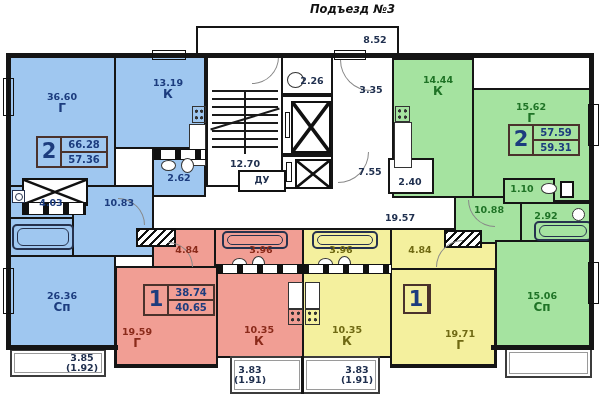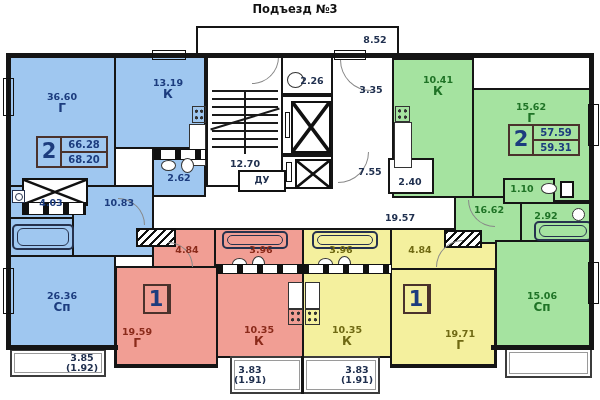--- a/index.html
+++ b/index.html
@@ -56,22 +56,22 @@
   .stairs{position:absolute;z-index:3;
           background:repeating-linear-gradient(to bottom,#1a1a1a 0 2px,transparent 2px 8px);}
   .window{position:absolute;background:#fff;border:1.5px solid #111;z-index:7;}
   .window.v{background:linear-gradient(90deg,transparent 0 45%,#111 45% 55%,transparent 55%);}
   .window.h{background:linear-gradient(0deg,transparent 0 45%,#111 45% 55%,transparent 55%);}
   .arc{position:absolute;z-index:4;border:1.2px solid #888;background:transparent;}
   .arc.tr{border-left:none;border-bottom:none;border-radius:0 100% 0 0;}
   .arc.tl{border-right:none;border-bottom:none;border-radius:100% 0 0 0;}
   .arc.br{border-left:none;border-top:none;border-radius:0 0 100% 0;}
   .arc.bl{border-right:none;border-top:none;border-radius:0 0 0 100%;}
-  #title{position:absolute;left:195px;top:2px;width:200px;text-align:center;
-         font-size:11.5px;font-weight:bold;color:#111;z-index:9;}
+  #title{position:absolute;left:195px;top:2px;width:200px;text-align:right;
+         font-size:11.5px;font-weight:bold;color:#111;z-index:9;font-style:italic;}
   .duct{position:absolute;border:2px solid #111;background:#fff;z-index:5;
         font-size:9px;font-weight:bold;text-align:center;color:var(--common_ink);}
 </style>
 </head>
 <body>
 
 <div id="plan">
   <div id="title">Подъезд №3</div>
 
   <div class="room blue" style="left:8px;top:55px;width:108px;height:132px"></div>
@@ -190,46 +190,50 @@
   <div class="lbl ink-blue" style="left:144px;top:77px"><span>13.19</span><span class="t">К</span></div>
   <div class="lbl ink-blue" style="left:155px;top:172px"><span>2.62</span></div>
   <div class="lbl ink-blue" style="left:27px;top:197px"><span>4.03</span></div>
   <div class="lbl ink-blue" style="left:95px;top:197px"><span>10.83</span></div>
   <div class="lbl ink-blue" style="left:38px;top:290px"><span>26.36</span><span class="t">Сп</span></div>
   <div class="lbl ink-common" style="left:58px;top:353px;line-height:10px"><span>3.85</span><br><span>(1.92)</span></div>
   <div class="badge" style="left:36px;top:136px">
     <div class="bnum">2</div>
     <div class="brows">
         <div class="brow">66.28</div>
-        <div class="brow">68.20</div>
+        <div class="brow">57.36</div>
       </div>
   </div>
 
   <div class="lbl ink-red" style="left:163px;top:244px"><span>4.84</span></div>
   <div class="lbl ink-red" style="left:237px;top:244px"><span>3.96</span></div>
   <div class="lbl ink-red" style="left:113px;top:326px"><span>19.59</span><span class="t">Г</span></div>
   <div class="lbl ink-red" style="left:235px;top:324px"><span>10.35</span><span class="t">К</span></div>
   <div class="lbl ink-common" style="left:226px;top:365px;line-height:10px"><span>3.83</span><br><span>(1.91)</span></div>
   <div class="badge" style="left:143px;top:284px">
     <div class="bnum">1</div>
+    <div class="brows">
+        <div class="brow">38.74</div>
+        <div class="brow">40.65</div>
+      </div>
   </div>
 
   <div class="lbl ink-yellow" style="left:317px;top:244px"><span>3.96</span></div>
   <div class="lbl ink-yellow" style="left:396px;top:244px"><span>4.84</span></div>
   <div class="lbl ink-yellow" style="left:323px;top:324px"><span>10.35</span><span class="t">К</span></div>
   <div class="lbl ink-yellow" style="left:436px;top:328px"><span>19.71</span><span class="t">Г</span></div>
   <div class="lbl ink-common" style="left:333px;top:365px;line-height:10px"><span>3.83</span><br><span>(1.91)</span></div>
   <div class="badge" style="left:403px;top:284px">
     <div class="bnum">1</div>
   </div>
 
-  <div class="lbl ink-green" style="left:414px;top:74px"><span>10.41</span><span class="t">К</span></div>
+  <div class="lbl ink-green" style="left:414px;top:74px"><span>14.44</span><span class="t">К</span></div>
   <div class="lbl ink-green" style="left:507px;top:101px"><span>15.62</span><span class="t">Г</span></div>
   <div class="lbl ink-green" style="left:498px;top:183px"><span>1.10</span></div>
-  <div class="lbl ink-green" style="left:465px;top:204px"><span>16.62</span></div>
+  <div class="lbl ink-green" style="left:465px;top:204px"><span>10.88</span></div>
   <div class="lbl ink-green" style="left:522px;top:210px"><span>2.92</span></div>
   <div class="lbl ink-green" style="left:518px;top:290px"><span>15.06</span><span class="t">Сп</span></div>
   <div class="badge" style="left:508px;top:124px">
     <div class="bnum">2</div>
     <div class="brows">
         <div class="brow">57.59</div>
         <div class="brow">59.31</div>
       </div>
   </div>
 

